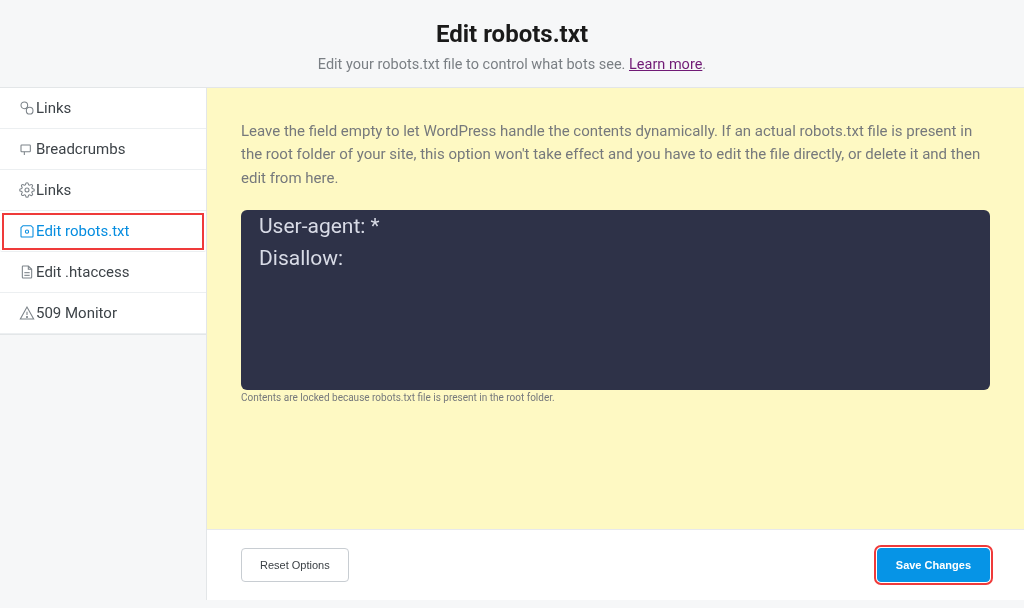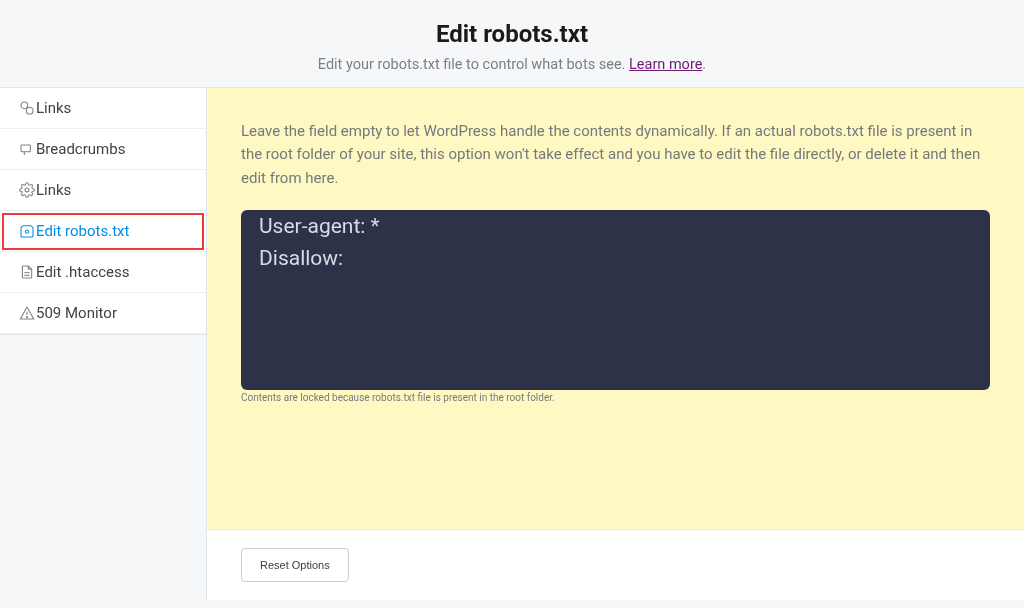--- a/index.html
+++ b/index.html
@@ -125,16 +125,17 @@
 
     <div class="main">
       <div class="main-inner">
         <p class="desc">Leave the field empty to let WordPress handle the contents dynamically. If an actual robots.txt file is present in the root folder of your site, this option won't take effect and you have to edit the file directly, or delete it and then edit from here.</p>
         <div class="editor">User-agent: *
 Disallow:</div>
         <p class="locked-note">Contents are locked because robots.txt file is present in the root folder.</p>
       </div>
       <div class="footer">
         <button class="btn btn-reset">Reset Options</button>
+        <button class="btn btn-save highlight">Save Changes</button>
       </div>
     </div>
   </div>
 </div>
 
 </body></html>

